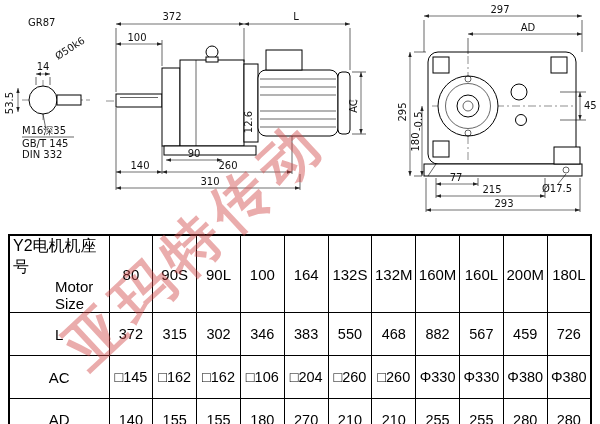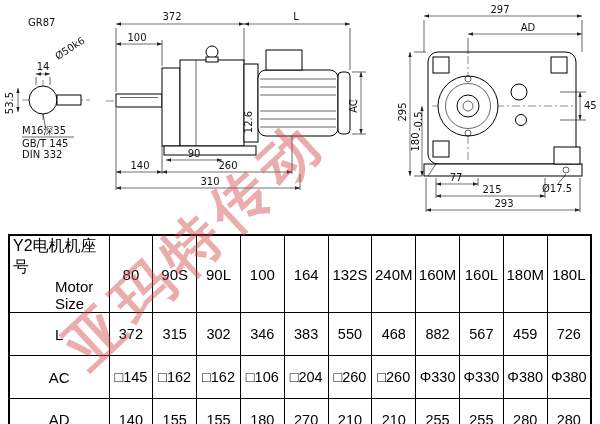--- a/index.html
+++ b/index.html
@@ -201,24 +201,24 @@
         <td class="c-label-main">
           <div class="cn">Y2电机机座号</div>
           <div class="en">Motor Size</div>
         </td>
         <td class="c-head">80</td>
         <td class="c-head">90S</td>
         <td class="c-head">90L</td>
         <td class="c-head">100</td>
         <td class="c-head">164</td>
         <td class="c-head">132S</td>
-        <td class="c-head">240M</td>
+        <td class="c-head">132M</td>
         <td class="c-head">160M</td>
         <td class="c-head">160L</td>
-        <td class="c-head">180M</td>
+        <td class="c-head">200M</td>
         <td class="c-head">180L</td>
       </tr>
       <tr>
         <td class="c-head">L</td>
         <td>372</td>
         <td>315</td>
         <td>302</td>
         <td>346</td>
         <td>383</td>
         <td>550</td>

